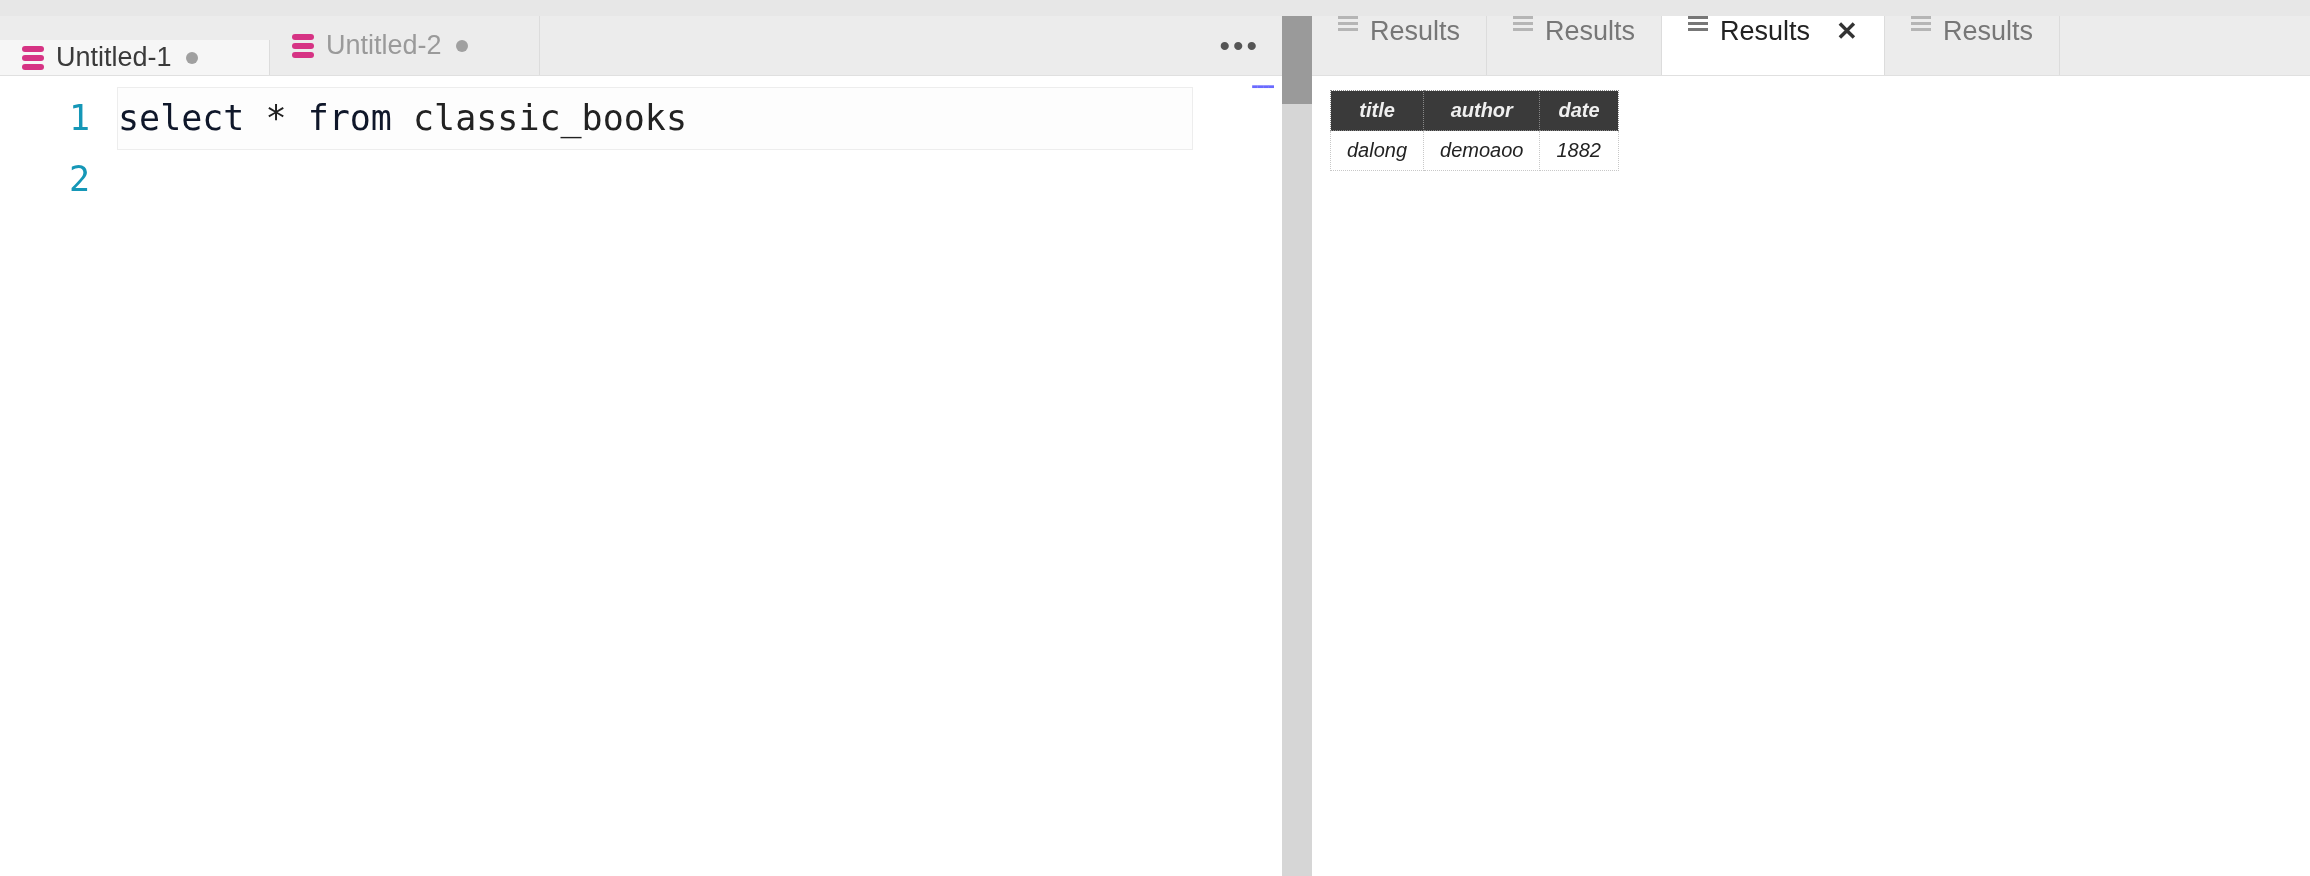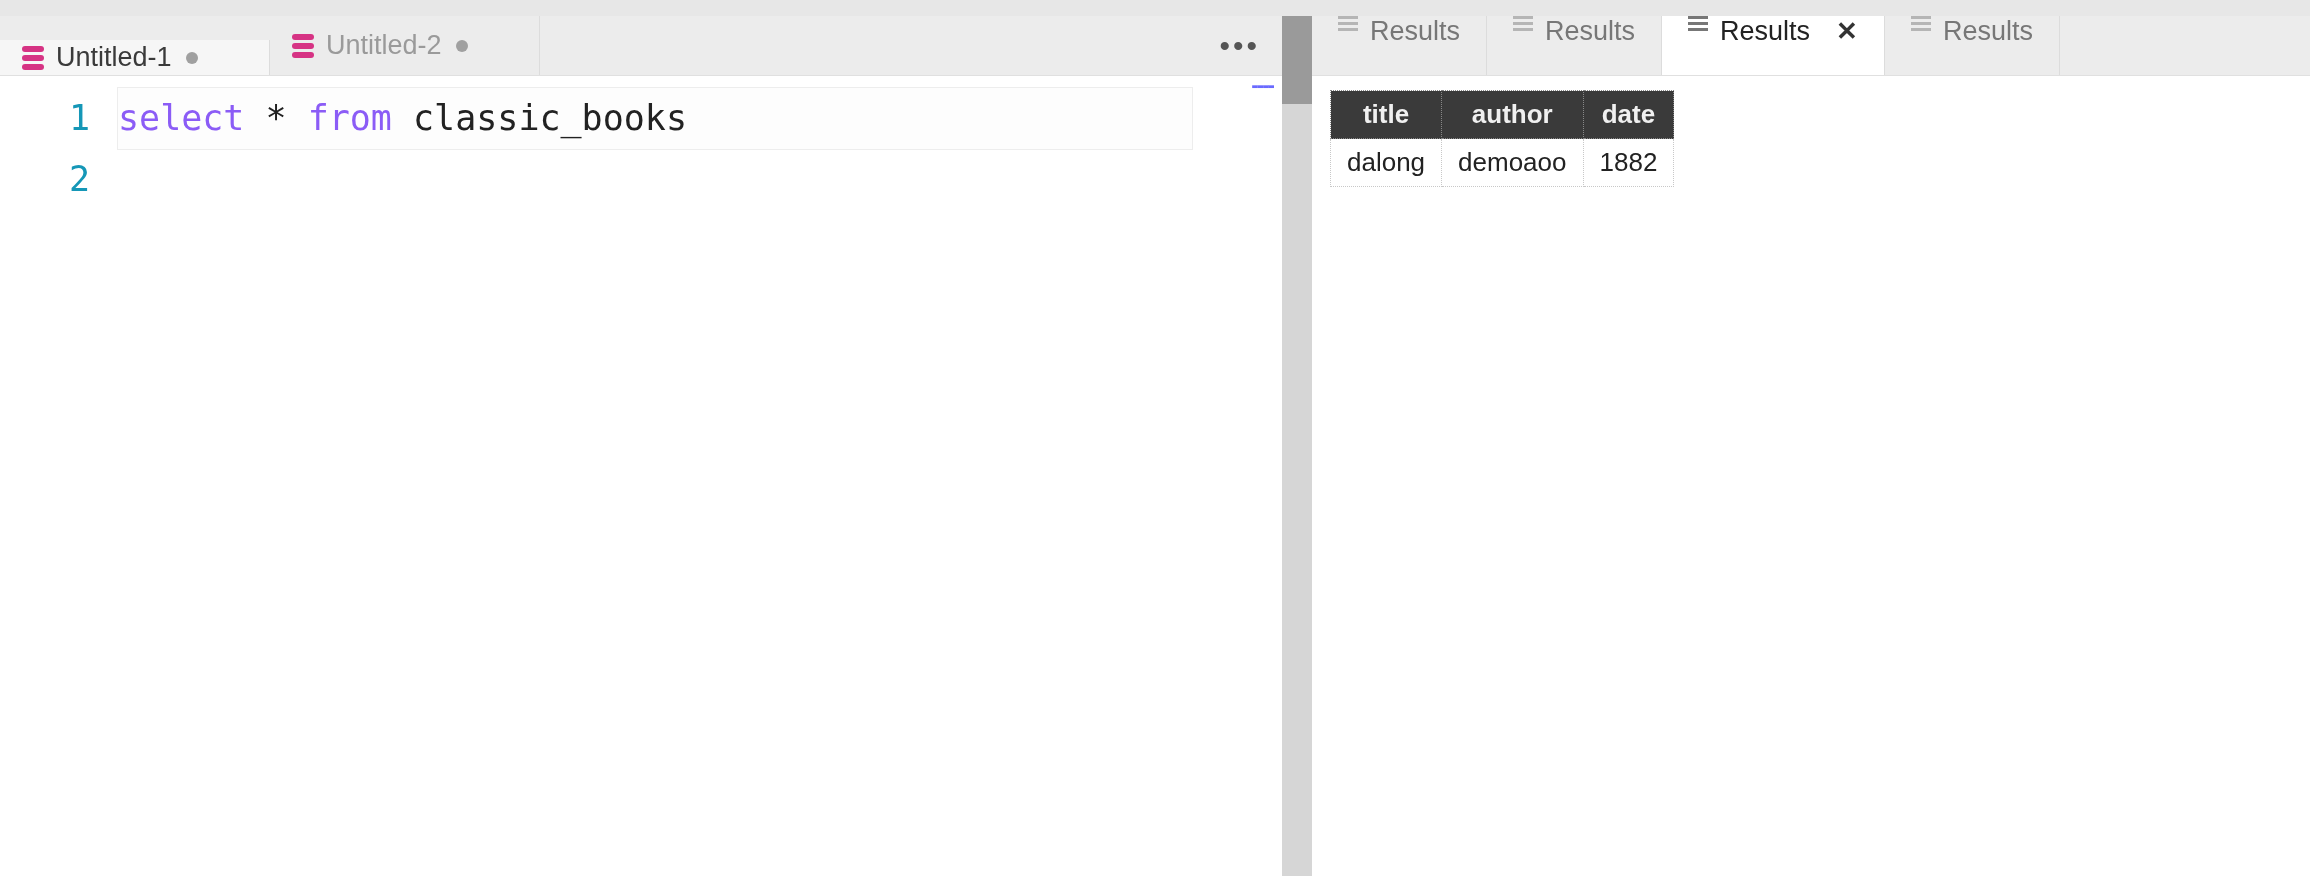--- a/index.html
+++ b/index.html
@@ -109,21 +109,21 @@
     padding: 12px 0 0 0;
     line-height: 1.75;
     color: #222;
   }
   .codeline { white-space: pre; position: relative; }
   .codeline.active {
     background: #fdfdfd;
     outline: 1px solid #ededed;
     margin-right: 90px;
   }
-  .kw { color: #8b5cf6; }
+  .kw { color: #0f172a; }
 
   .minimap-note {
     position: absolute;
     top: 2px; right: 8px;
     font-size: 9px;
     color: #6a6aff;
   }
 
   
   .divider {
@@ -188,21 +188,22 @@
     cursor: pointer;
   }
 
   .results-body {
     flex: 1;
     padding: 14px 0 0 18px;
   }
 
   table.results {
     border-collapse: collapse;
-    font-size: 26px;
+    font-size: 20px;
+    font-style: italic;
   }
   table.results th {
     background: #3a3a3a;
     color: #f0f0f0;
     font-weight: bold;
     padding: 8px 18px;
     border: 1px dotted #888;
     text-align: center;
   }
   table.results td {

